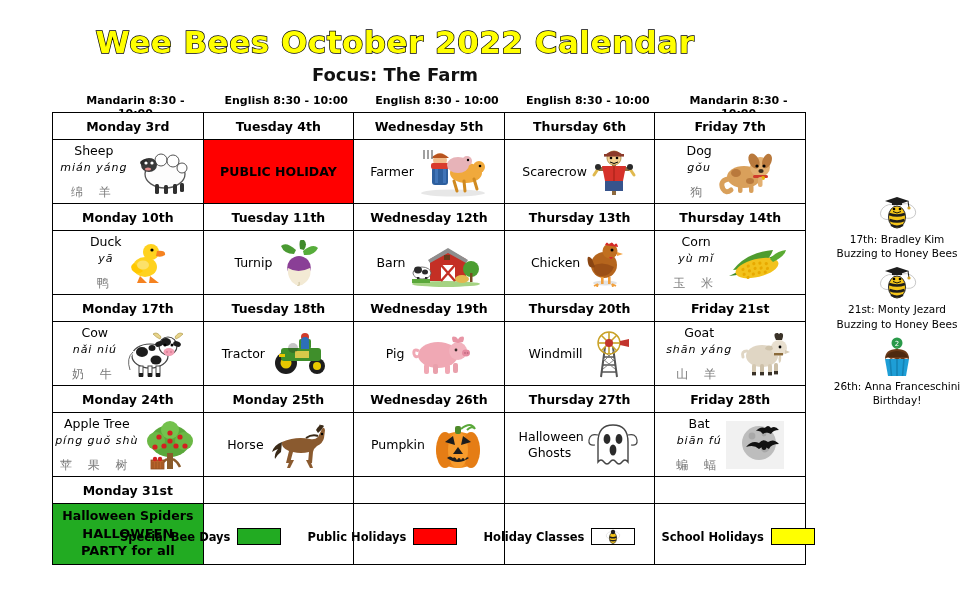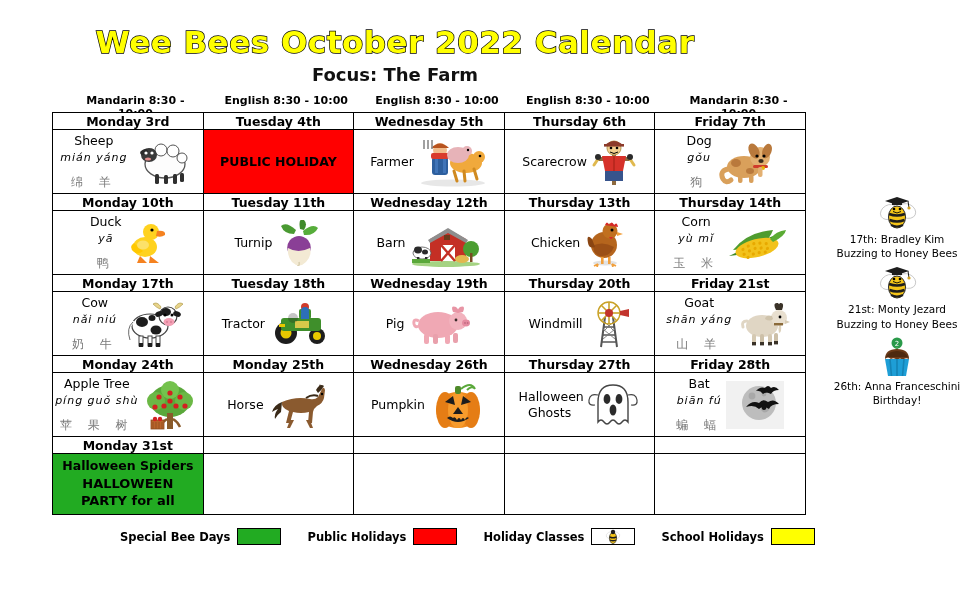--- a/index.html
+++ b/index.html
@@ -47,21 +47,21 @@
     width: 754px;
     border-collapse: collapse;
     table-layout: fixed;
   }
   table.cal td, table.cal th {
     border: 1.5px solid #000;
     padding: 0;
     vertical-align: middle;
   }
   th.dayhdr {
-    height: 17px;
+    height: 27px;
     font-size: 12.5px; font-weight: bold; color:#000;
     text-align: center;
     font-family: "DejaVu Sans", sans-serif;
     background: #fff;
     line-height: 15px;
   }
   td.cell {
     height: 64px;
     background: #fff;
     position: relative;

